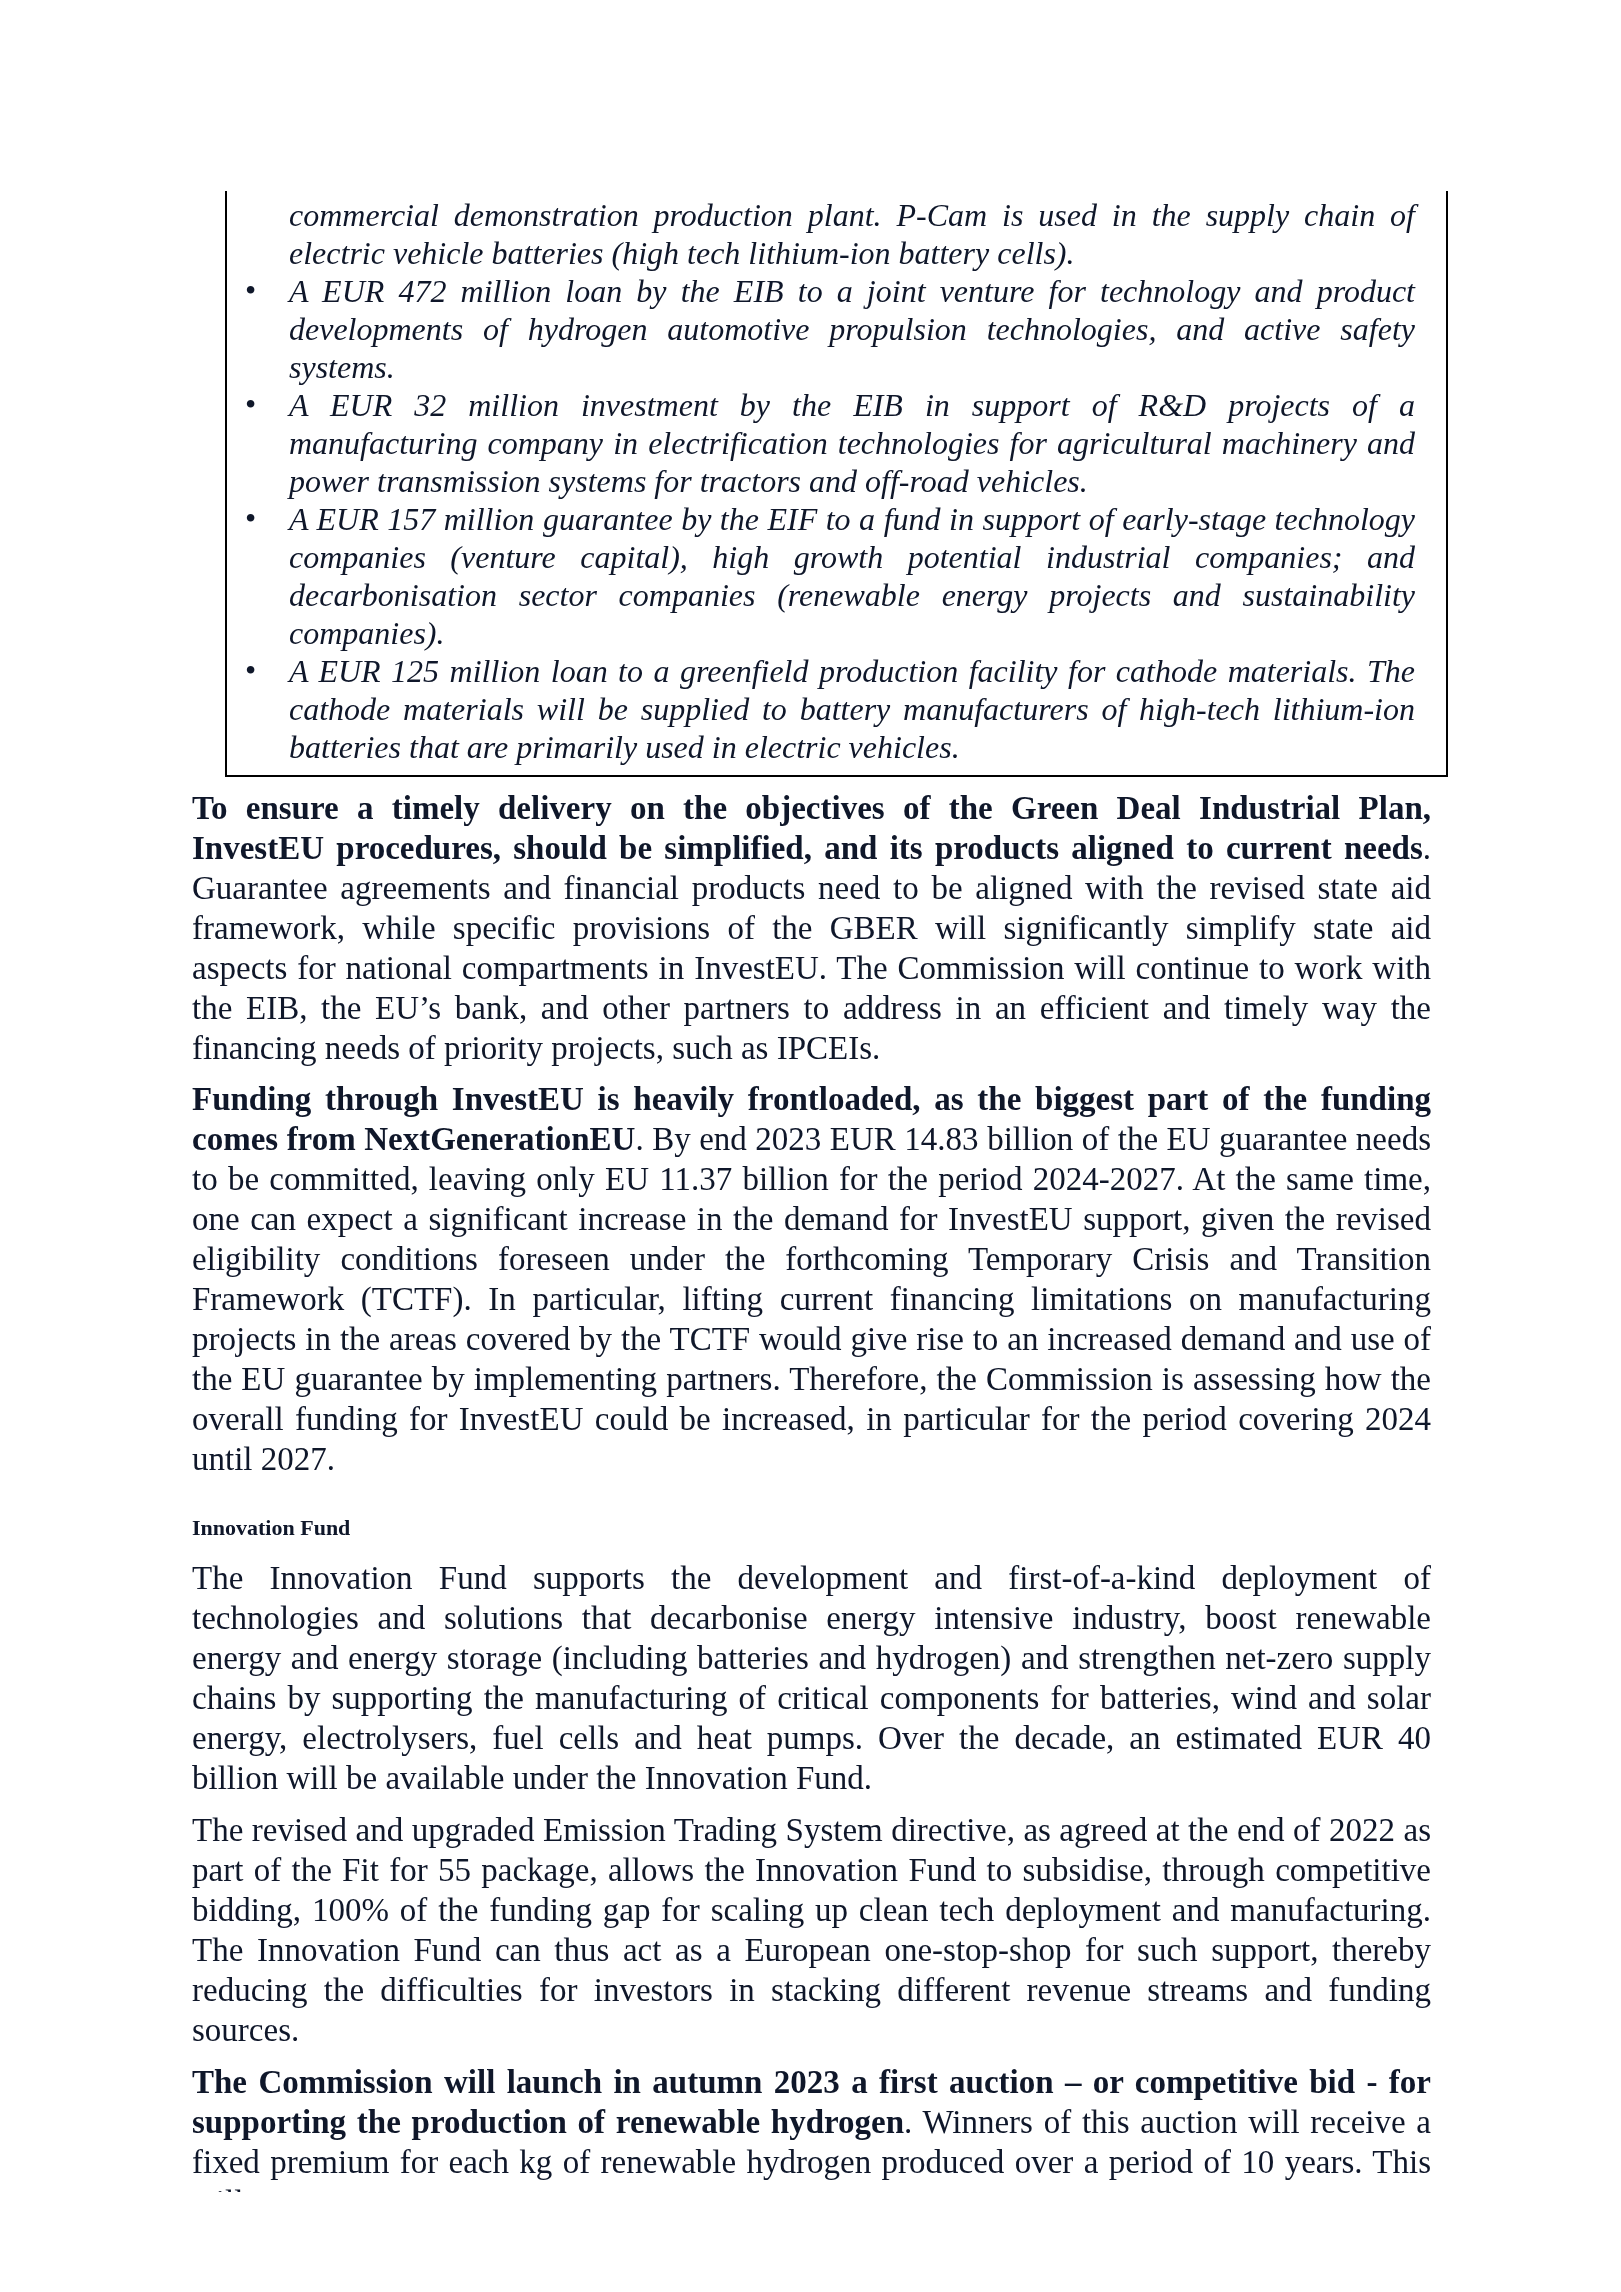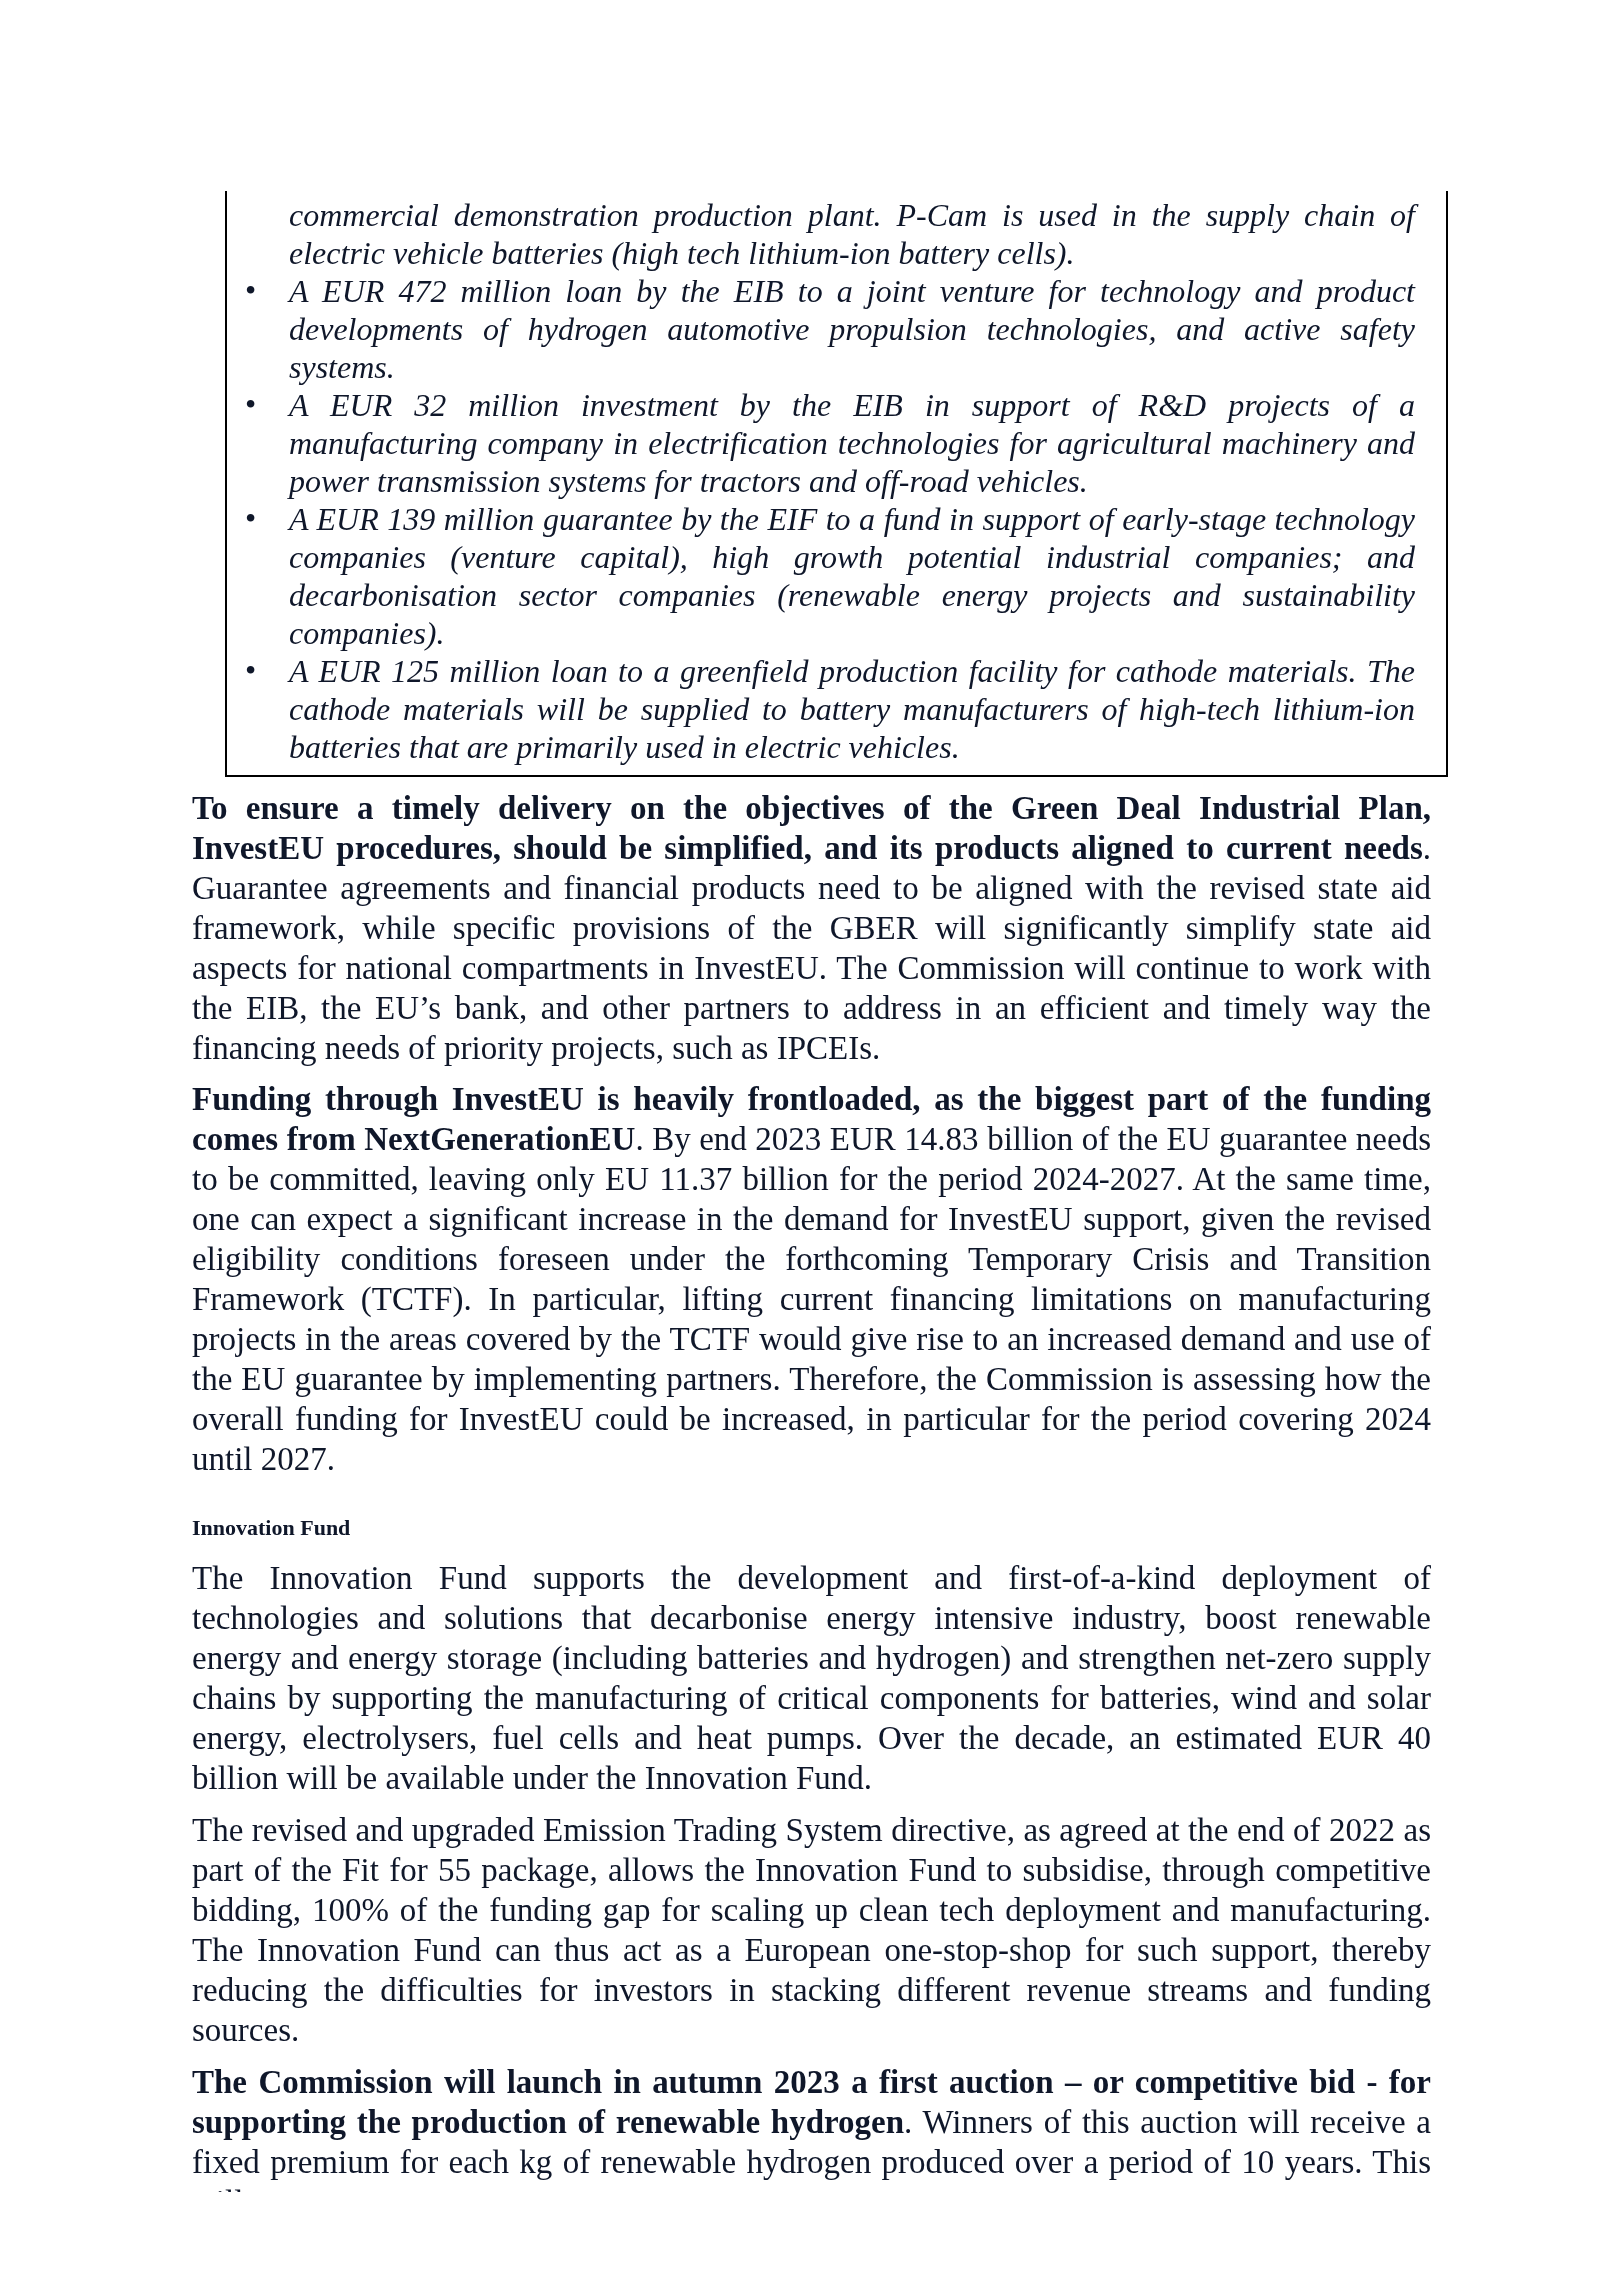--- a/index.html
+++ b/index.html
@@ -73,21 +73,21 @@
       <li>
         <span class="bullet">•</span>
         <span>A EUR 472 million loan by the EIB to a joint venture for technology and product developments of hydrogen automotive propulsion technologies, and active safety systems.</span>
       </li>
       <li>
         <span class="bullet">•</span>
         <span>A EUR 32 million investment by the EIB in support of R&amp;D projects of a manufacturing company in electrification technologies for agricultural machinery and power transmission systems for tractors and off-road vehicles.</span>
       </li>
       <li>
         <span class="bullet">•</span>
-        <span>A EUR 139 million guarantee by the EIF to a fund in support of early-stage technology companies (venture capital), high growth potential industrial companies; and decarbonisation sector companies (renewable energy projects and sustainability companies).</span>
+        <span>A EUR 157 million guarantee by the EIF to a fund in support of early-stage technology companies (venture capital), high growth potential industrial companies; and decarbonisation sector companies (renewable energy projects and sustainability companies).</span>
       </li>
       <li>
         <span class="bullet">•</span>
         <span>A EUR 125 million loan to a greenfield production facility for cathode materials. The cathode materials will be supplied to battery manufacturers of high-tech lithium-ion batteries that are primarily used in electric vehicles.</span>
       </li>
     </ul>
   </div>
 
   <div class="content">
     <p class="first"><b>To ensure a timely delivery on the objectives of the Green Deal Industrial Plan, InvestEU procedures, should be simplified, and its products aligned to current needs</b><span>. Guarantee agreements and financial products need to be aligned with the revised state aid framework, while specific provisions of the GBER will significantly simplify state aid aspects for national compartments in InvestEU. The Commission will continue to work with the EIB, the EU’s bank, and other partners to address in an efficient and timely way the financing needs of priority projects, such as IPCEIs.</span></p>

